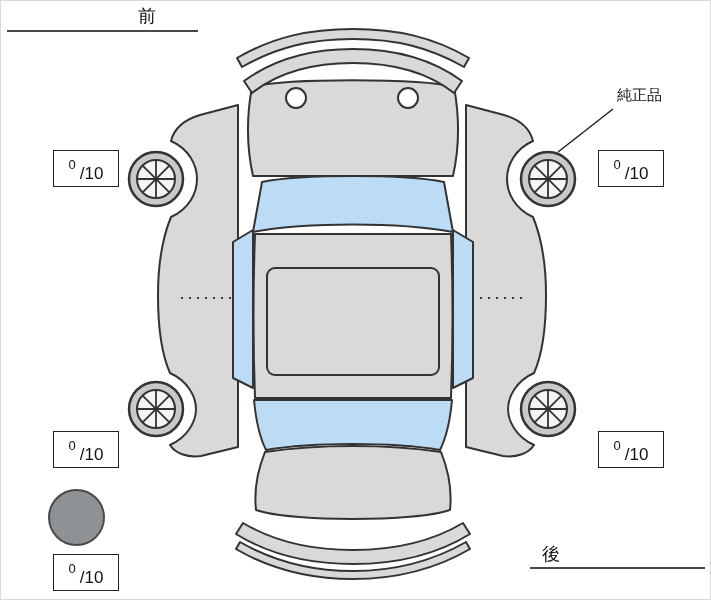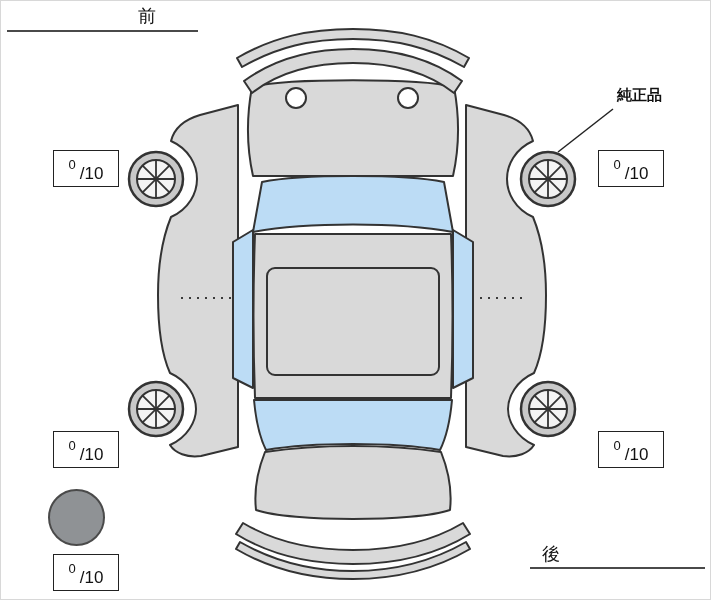--- a/index.html
+++ b/index.html
@@ -12,21 +12,21 @@
   .stroke-only{fill:none;stroke:var(--outline);stroke-width:2;}
   .hood-circle{fill:#ffffff;stroke:var(--outline);stroke-width:2;}
   .tire{fill:#c9c9c9;stroke:var(--outline);stroke-width:2.5;}
   .rim{fill:#f4f4f4;stroke:var(--outline);stroke-width:2;}
   .spokes line{stroke:var(--outline);stroke-width:1.8;}
   .seam{stroke:#3a3a3a;stroke-width:2;stroke-dasharray:2 6;}
   .pointer{stroke:#222;stroke-width:1.5;}
   .label{position:absolute;}
   .label-front{left:137px;top:3px;font-size:18px;letter-spacing:1px;}
   .label-rear{left:541px;top:541px;font-size:18px;}
-  .label-genuine{left:616px;top:85px;font-size:15px;font-weight:bold;}
+  .label-genuine{left:616px;top:85px;font-size:15px;font-weight:normal;}
   .rule{position:absolute;height:0;border-top:2px solid #4a4a4a;}
   .rule-front{left:6px;top:29px;width:191px;}
   .rule-rear{left:529px;top:566px;width:175px;}
   .score-box{position:absolute;width:66px;height:37px;background:#fff;border:1px solid #222;
              display:flex;align-items:center;justify-content:center;box-sizing:border-box;}
   .score-num{font-size:13px;margin:-9px 4px 0 0;}
   .score-den{font-size:17px;margin-top:10px;}
   .box-fl{left:52px;top:149px;}
   .box-fr{left:597px;top:149px;}
   .box-rl{left:52px;top:430px;}

